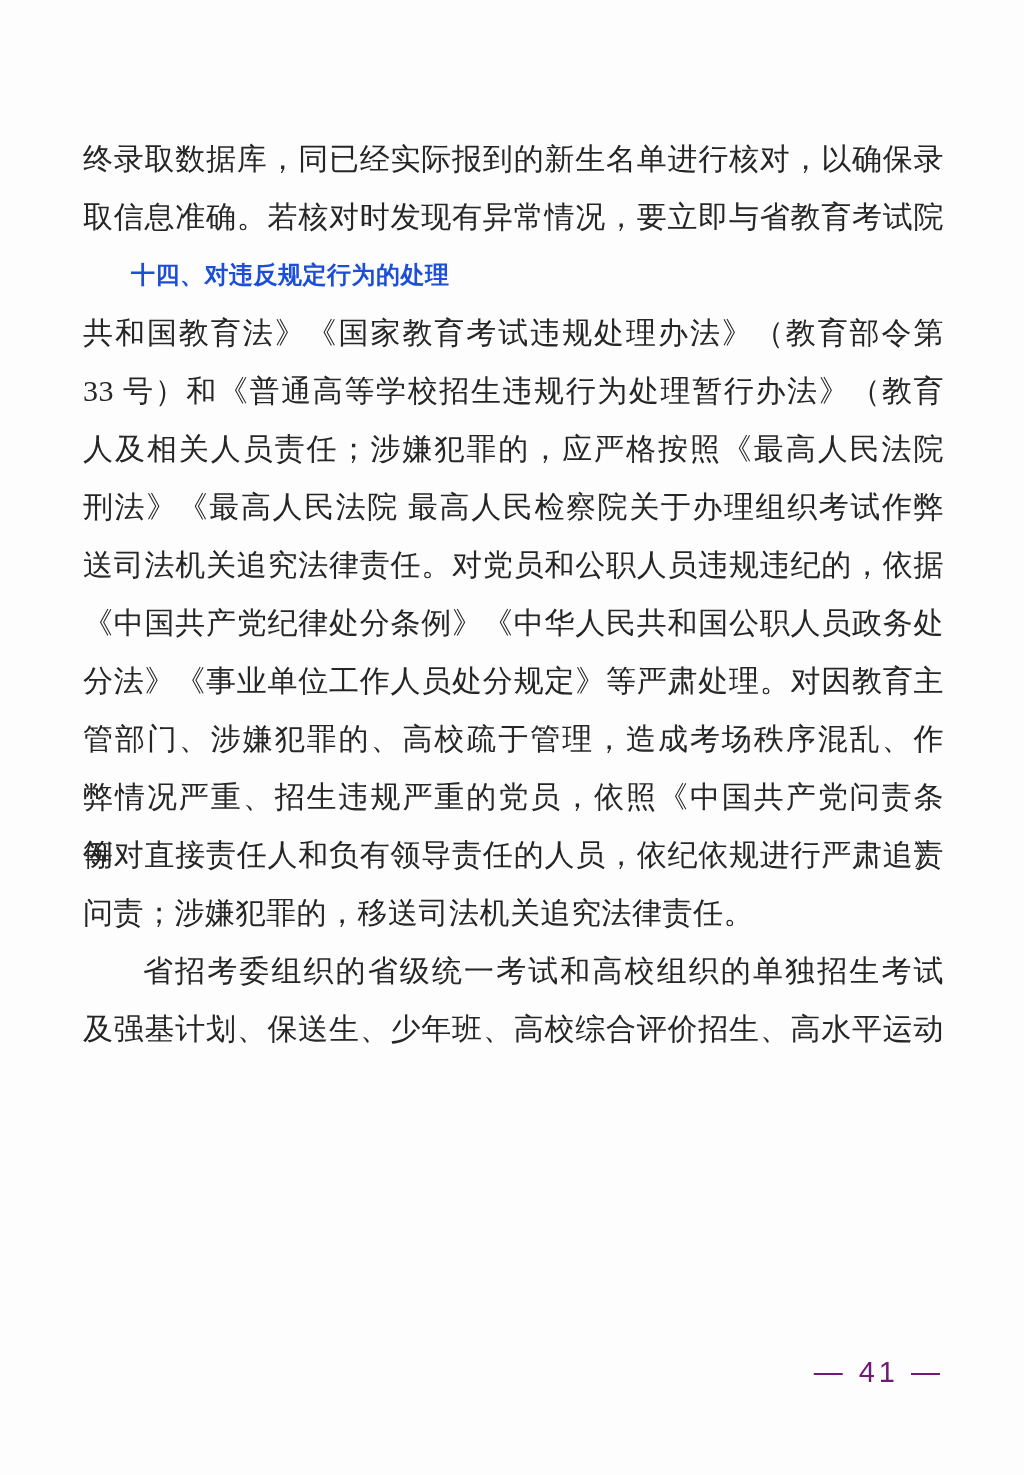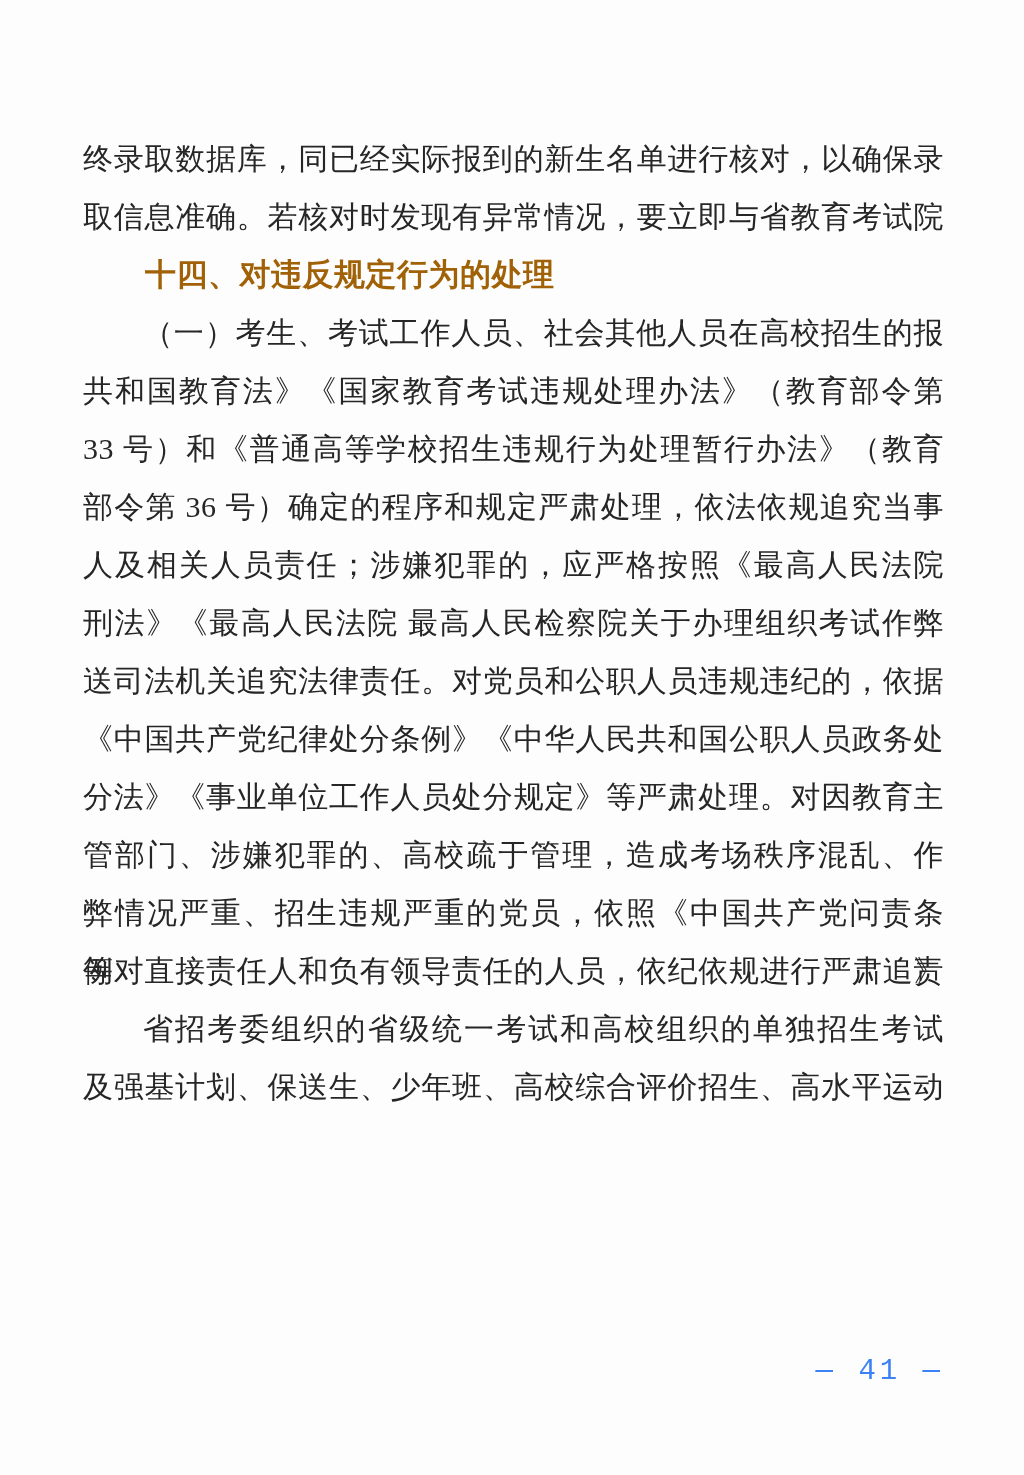--- a/index.html
+++ b/index.html
@@ -39,51 +39,50 @@
     white-space: normal;
     text-align: justify;
     text-align-last: justify;
   }
   .line.indent {
     text-indent: 2em;
   }
   .line.heading {
     font-family: Liberation Serif, serif;
     font-weight: bold;
-    font-size: 31px;
-    color: #a16207;
+    font-size: 24px;
+    color: #1d4ed8;
   }
   .page-number {
     position: absolute;
     top: 1352px;
     right: 80px;
     font-size: 29px;
     line-height: 40px;
-    color: #3b82f6;
+    color: #701a75;
     letter-spacing: 4px;
-    font-family: Liberation Mono, monospace;
+    font-family: Liberation Sans, sans-serif;
   }
 </style>
 </head>
 <body>
 
 <div class="page">
   <div class="text-block">
     <div class="line fill">终录取数据库，同已经实际报到的新生名单进行核对，以确保录</div>
     <div class="line fill">取信息准确。若核对时发现有异常情况，要立即与省教育考试院</div>
     <div class="line heading indent">十四、对违反规定行为的处理</div>
-    <div class="line fill indent">（一）考生、考试工作人员、社会其他人员在高校招生的报</div>
     <div class="line fill">共和国教育法》《国家教育考试违规处理办法》（教育部令第</div>
     <div class="line fill">33 号）和《普通高等学校招生违规行为处理暂行办法》（教育</div>
-    <div class="line fill">部令第 36 号）确定的程序和规定严肃处理，依法依规追究当事</div>
     <div class="line fill">人及相关人员责任；涉嫌犯罪的，应严格按照《最高人民法院</div>
     <div class="line fill">刑法》《最高人民法院 最高人民检察院关于办理组织考试作弊</div>
     <div class="line fill">送司法机关追究法律责任。对党员和公职人员违规违纪的，依据</div>
     <div class="line fill">《中国共产党纪律处分条例》《中华人民共和国公职人员政务处</div>
     <div class="line fill">分法》《事业单位工作人员处分规定》等严肃处理。对因教育主</div>
     <div class="line fill">管部门、涉嫌犯罪的、高校疏于管理，造成考场秩序混乱、作</div>
     <div class="line fill">弊情况严重、招生违规严重的党员，依照《中国共产党问责条例》</div>
     <div class="line fill">等对直接责任人和负有领导责任的人员，依纪依规进行严肃追责</div>
+    <div class="line">问责；涉嫌犯罪的，移送司法机关追究法律责任。</div>
     <div class="line fill indent">省招考委组织的省级统一考试和高校组织的单独招生考试</div>
     <div class="line fill">及强基计划、保送生、少年班、高校综合评价招生、高水平运动</div>
   </div>
   <div class="page-number">— 41 —</div>
 </div>
 
 </body></html>

